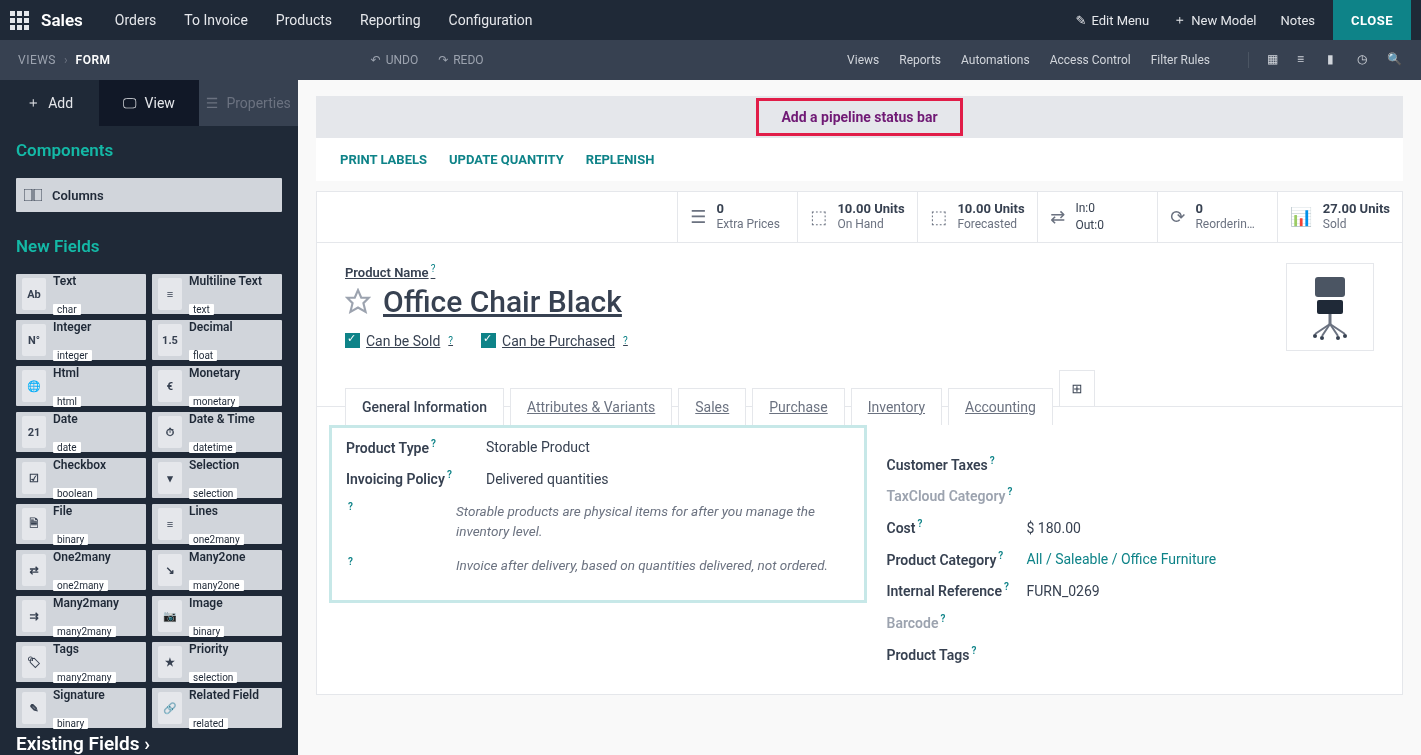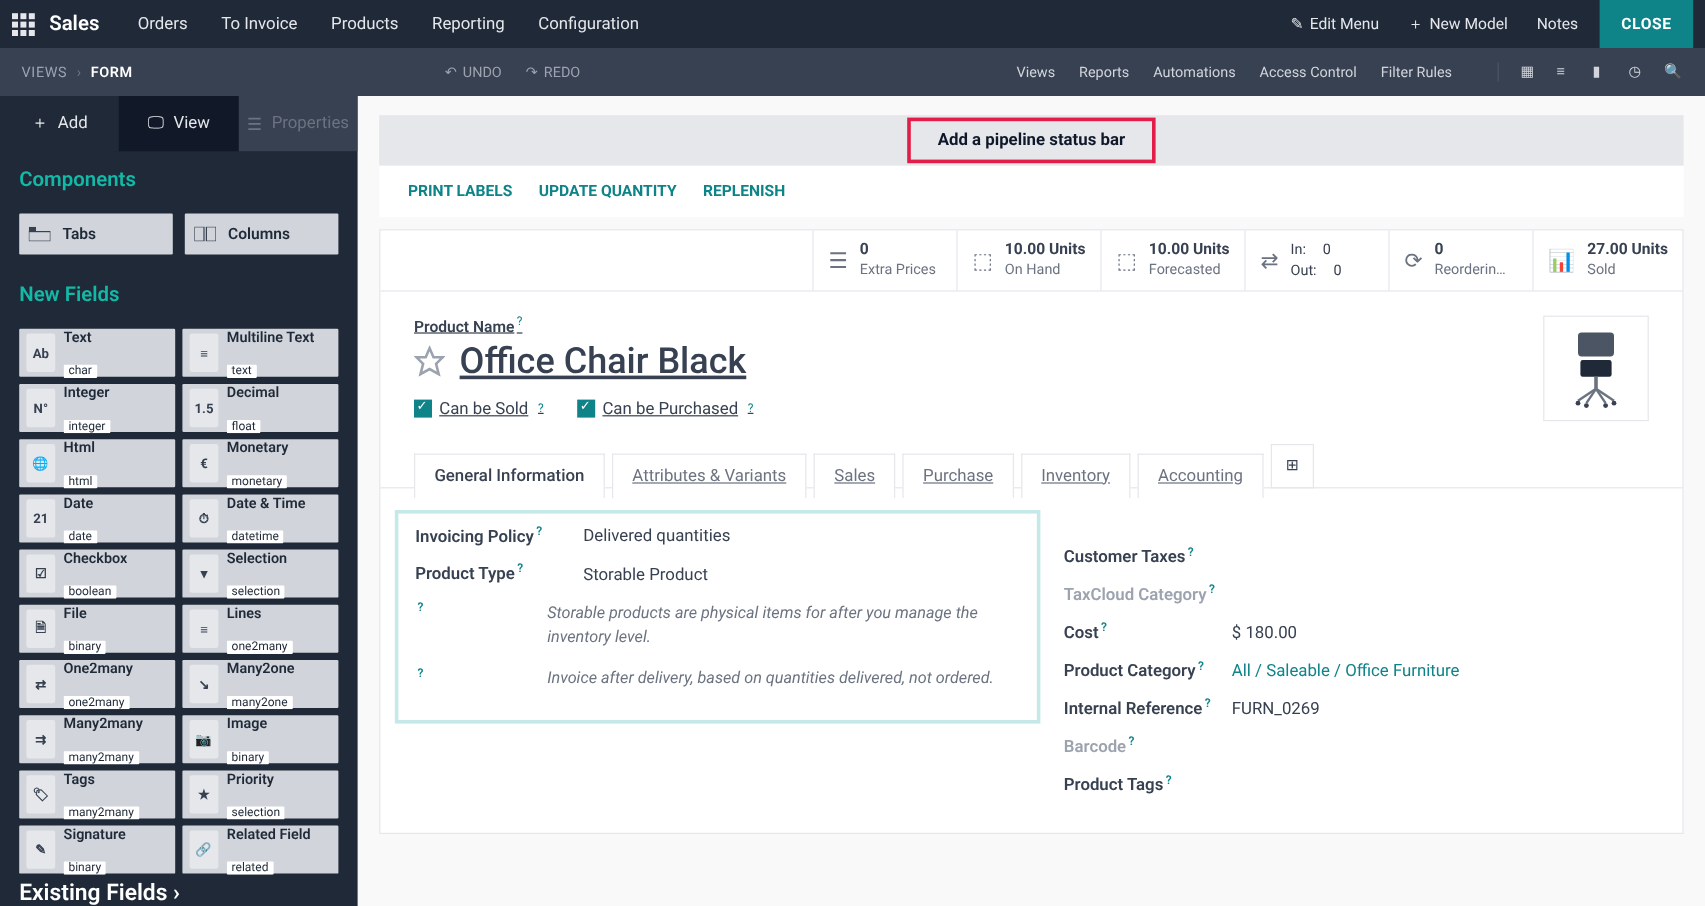--- a/index.html
+++ b/index.html
@@ -51,52 +51,52 @@
     .field-label { font-weight: 600; font-size: 12px; white-space: nowrap; overflow: hidden; text-overflow: ellipsis; }
     .field-type { font-size: 10px; color: #1f2937; background: #fff; padding: 0 4px; border-radius: 1px; align-self: flex-start; }
     
     .existing { padding: 0 16px; font-size: 19px; font-weight: 600; color: #fff; cursor: pointer; margin-top: auto; }
     
     
     .content { flex: 1; overflow-y: auto; padding: 16px 18px; }
     
     .status-banner { background: #e5e7eb; height: 42px; display: flex; align-items: center; justify-content: center; position: relative; margin-bottom: 0; }
     .status-banner .highlight-box { border: 3px solid #e11d48; padding: 8px 22px; background: #e5e7eb; }
-    .status-banner .link { color: #0f172a; font-weight: 700; font-size: 14px; text-align: right; }
+    .status-banner .link { color: #701a75; font-weight: 700; font-size: 14px; text-align: right; }
     
     .action-row { background: #fff; padding: 14px 24px; display: flex; gap: 22px; }
     .action-row .abtn { color: #0e8388; font-weight: 700; font-size: 13px; cursor: pointer; text-transform: uppercase; }
     
     .form-sheet { background: #fff; border: 1px solid #e5e7eb; margin-top: 10px; }
     
     .stat-row { display: flex; border-bottom: 1px solid #e5e7eb; }
     .stat-spacer { flex: 1.8; }
     .stat-box { border-left: 1px solid #e5e7eb; padding: 8px 12px; display: flex; align-items: center; gap: 10px; cursor: pointer; min-width: 120px; }
     .stat-icon { color: #6b7280; font-size: 18px; }
     .stat-text { display: flex; flex-direction: column; font-size: 12px; line-height: 1.3; }
     .stat-text .num { font-weight: 700; font-size: 13px; color: #374151; }
     .stat-text .lbl { color: #6b7280; }
     .stat-inout { font-size: 12px; line-height: 1.4; }
-    .stat-inout .row { display: flex; gap: 14px; }
+    .stat-inout .row { display: flex; }
     
     .product-header { padding: 20px 28px 8px; display: flex; align-items: flex-start; }
     .ph-left { flex: 1; text-decoration: underline; }
     .ph-label { font-size: 13px; font-weight: 600; color: #374151; }
     .help-q { color: #0e8388; font-size: 10px; vertical-align: super; margin-left: 2px; }
     .ph-name-row { display: flex; align-items: center; gap: 12px; margin-top: 4px; }
     .star-icon { width: 26px; height: 26px; color: #9ca3af; cursor: pointer; }
     .ph-name { font-size: 30px; font-weight: 500; color: #374151; }
     .ph-checks { display: flex; gap: 28px; margin-top: 14px; }
     .chk { display: flex; align-items: center; gap: 6px; font-size: 14px; }
     .chk-box { width: 15px; height: 15px; background: #0e8388; position: relative; }
     .chk-box::after { content: '✓'; color: #fff; font-size: 11px; position: absolute; top: -1px; left: 2px; }
     .ph-image { width: 88px; height: 88px; border: 1px solid #e5e7eb; display: flex; align-items: center; justify-content: center; }
     
     .tab-row { display: flex; gap: 6px; padding: 10px 28px 0; border-bottom: 1px solid #e5e7eb; }
-    .tab { padding: 10px 16px; font-size: 14px; cursor: pointer; border: 1px solid transparent; border-bottom: none; position: relative; top: 9px; background: #fff; }
+    .tab { padding: 10px 16px; font-size: 14px; cursor: pointer; border: 1px solid transparent; border-bottom: none; position: relative; top: 19px; background: #fff; }
     .tab.active { border-color: #e5e7eb; font-weight: 500; }
     .tab:not(.active) { border: 1px solid #e5e7eb; border-bottom: none; color: #6b7280; text-decoration: underline; }
     .tab-add { width: 36px; display: flex; align-items: center; justify-content: center; border: 1px solid #e5e7eb; cursor: pointer; color: #374151; position: relative; top: 1px; }
     
     .tab-content { padding: 18px 12px; display: flex; gap: 20px; align-items: flex-start; }
     .col { flex: 1; }
     .col.left { border: 3px solid #c7e8e8; padding: 10px 14px; }
     .field-row { display: flex; margin-bottom: 14px; font-size: 14px; align-items: baseline; }
     .field-row .flabel { width: 140px; font-weight: 600; color: #374151; flex-shrink: 0; }
     .field-row .flabel.muted { color: #9ca3af; }
@@ -186,29 +186,20 @@
       <div class="side-tab dim" style="background:#374151">
           <span>☰</span>
           <span>Properties</span>
         </div>
     </div>
 
     <div class="side-section">
       <div class="side-title">Components</div>
     </div>
     <div class="comp-row">
-      <div class="comp-card">
-        <span class="comp-icon">
-            <svg width="18" height="12" viewBox="0 0 18 12">
-              <rect x="0" y="0" width="6" height="4" fill="#374151"></rect>
-              <rect x="0" y="4" width="18" height="8" fill="none" stroke="#374151"></rect>
-            </svg>
-          </span>
-        <span>Tabs</span>
-      </div>
       <div class="comp-card">
         <span class="comp-icon">
             <svg width="18" height="12" viewBox="0 0 18 12">
               <rect x="0" y="0" width="8" height="12" fill="none" stroke="#374151"></rect>
               <rect x="10" y="0" width="8" height="12" fill="none" stroke="#374151"></rect>
             </svg>
           </span>
         <span>Columns</span>
       </div>
     </div>
@@ -477,26 +468,26 @@
         <div class="tab">Inventory</div>
         <div class="tab">Accounting</div>
         <div class="tab-add">
             <span>⊞</span>
           </div>
       </div>
 
       <div class="tab-content">
         <div class="col left">
           <div class="field-row">
+              <span class="flabel"><span>Product Type</span><span class="help-q">?</span></span>
+              <span class="fval">Storable Product</span>
+            </div>
+          <div class="field-row">
               <span class="flabel"><span>Invoicing Policy</span><span class="help-q">?</span></span>
               <span class="fval">Delivered quantities</span>
-            </div>
-          <div class="field-row">
-              <span class="flabel"><span>Product Type</span><span class="help-q">?</span></span>
-              <span class="fval">Storable Product</span>
             </div>
           <div class="field-row note">
               <span class="flabel"><span class="help-q">?</span></span>
               <span class="fval italic">Storable products are physical items for after you manage the inventory level.</span>
             </div>
           <div class="field-row note">
               <span class="flabel"><span class="help-q">?</span></span>
               <span class="fval italic">Invoice after delivery, based on quantities delivered, not ordered.</span>
             </div>
         </div>

